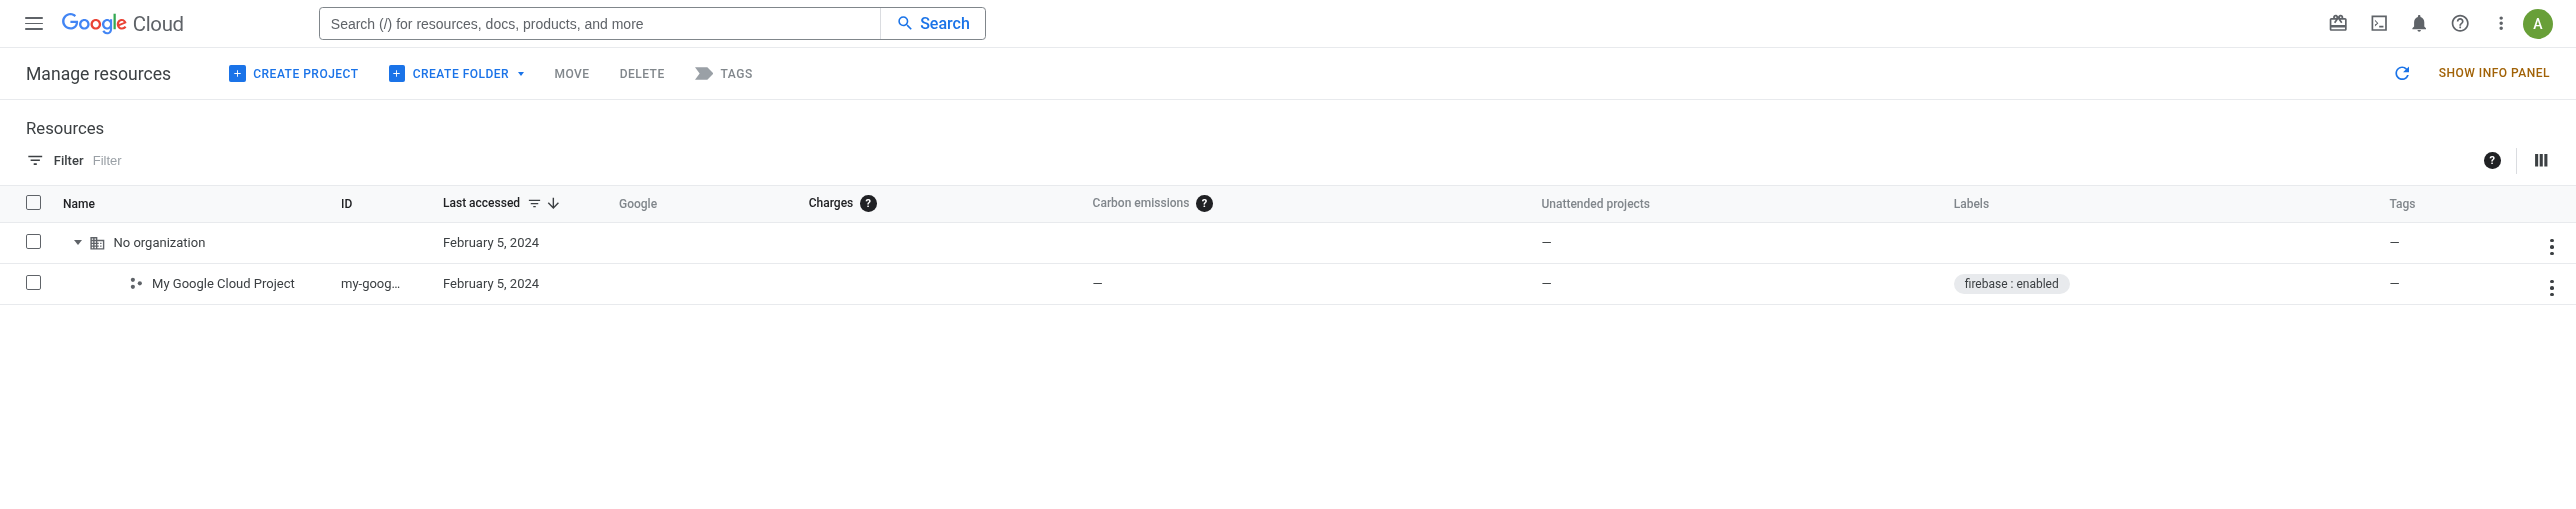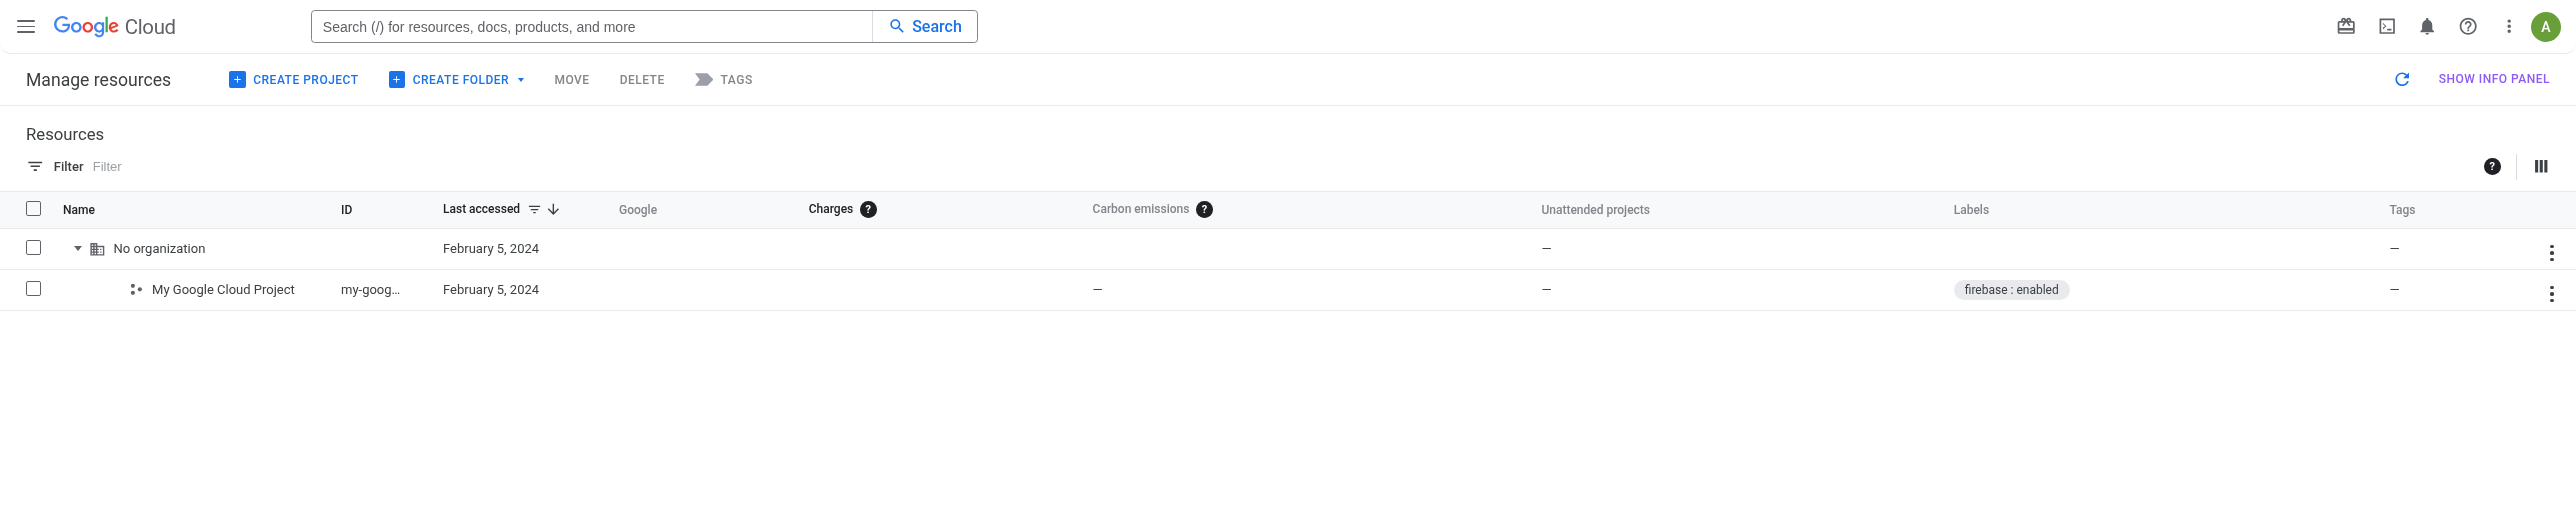--- a/index.html
+++ b/index.html
@@ -1,19 +1,19 @@
 <!DOCTYPE html>
 <html style="font-size:15px"><head>
 <meta charset="utf-8">
 <style>
 * { box-sizing: border-box; margin: 0; padding: 0; }
 body { font-family: 'Google Sans', Roboto, Arial, sans-serif; color: #3c4043; background: #fff; font-size: 13px; }
 
 
-.header { display: flex; align-items: center; height: 54px; padding: 0 15px; border-bottom: 0.9px solid #e8eaed; gap: 15px; border-radius: 11px; }
+.header { display: flex; align-items: center; height: 48px; padding: 0 23px; border-bottom: 0.9px solid #e8eaed; gap: 15px; }
 .hamburger { width: 22px; height: 22px; cursor: pointer; display: flex; flex-direction: column; justify-content: center; gap: 3.7px; padding: 0 1.9px; }
 .hamburger span { height: 1.9px; background: #5f6368; border-radius: 0.9px; }
 .logo { display: flex; align-items: center; gap: 3.7px; }
 .logo-text { font-size: 20.4px; color: #5f6368; letter-spacing: -0.3px; }
 .searchbar { flex: 1; max-width: 667px; display: flex; align-items: center; border: 0.9px solid #80868b; border-radius: 3.7px; height: 33px; margin-left: 120px; }
 .search-input-wrap { flex: 1; display: flex; align-items: center; padding: 0 11px; }
 .search-input { border: none; outline: none; width: 100%; font-size: 14px; color: #3c4043; }
 .search-input::placeholder { color: #5f6368; }
 .search-btn { display: flex; align-items: center; gap: 5.6px; padding: 0 15px; height: 100%; border-left: 0.9px solid #dadce0; color: #1a73e8; font-weight: 500; font-size: 16px; cursor: pointer; }
 .header-right { display: flex; align-items: center; gap: 3.7px; margin-left: auto; }
@@ -23,21 +23,21 @@
 
 
 .toolbar { display: flex; align-items: center; height: 52px; padding: 0 26px; border-bottom: 0.9px solid #e8eaed; gap: 30px; }
 .page-title { font-size: 17.6px; color: #3c4043; font-weight: 400; margin-right: 28px; }
 .tb-btn { display: flex; align-items: center; gap: 7.4px; color: #1a73e8; font-weight: 500; font-size: 12px; letter-spacing: 0.5px; cursor: pointer; }
 .tb-btn.muted { color: #80868b; }
 .tb-box { width: 16.7px; height: 16.7px; background: #1a73e8; display: flex; align-items: center; justify-content: center; border-radius: 1.9px; }
 .tb-box svg { width: 11px; height: 11px; fill: #fff; }
 .tb-tag { width: 18.5px; height: 13px; }
 .toolbar-right { margin-left: auto; display: flex; align-items: center; gap: 26px; }
-.link-btn { color: #8b5cf6; font-weight: 500; font-size: 12px; letter-spacing: 0.5px; cursor: pointer; }
+.link-btn { color: #a16207; font-weight: 500; font-size: 12px; letter-spacing: 0.5px; cursor: pointer; }
 
 
 .content { padding: 18.5px 26px 0; }
 .section-title { font-size: 16.7px; color: #3c4043; font-weight: 400; margin-bottom: 10px; }
 .filter-row { display: flex; align-items: center; gap: 9.3px; padding: 0 0 11px; }
 .filter-label { font-weight: 500; font-size: 13px; color: #3c4043; }
 .filter-input { border: none; outline: none; font-size: 13px; flex: 1; }
 .filter-input::placeholder { color: #9aa0a6; }
 .filter-right { display: flex; align-items: center; gap: 15px; }
 .help-filled { width: 16.7px; height: 16.7px; border-radius: 50%; background: #202124; color: #fff; display: flex; align-items: center; justify-content: center; font-size: 11px; font-weight: 700; }

